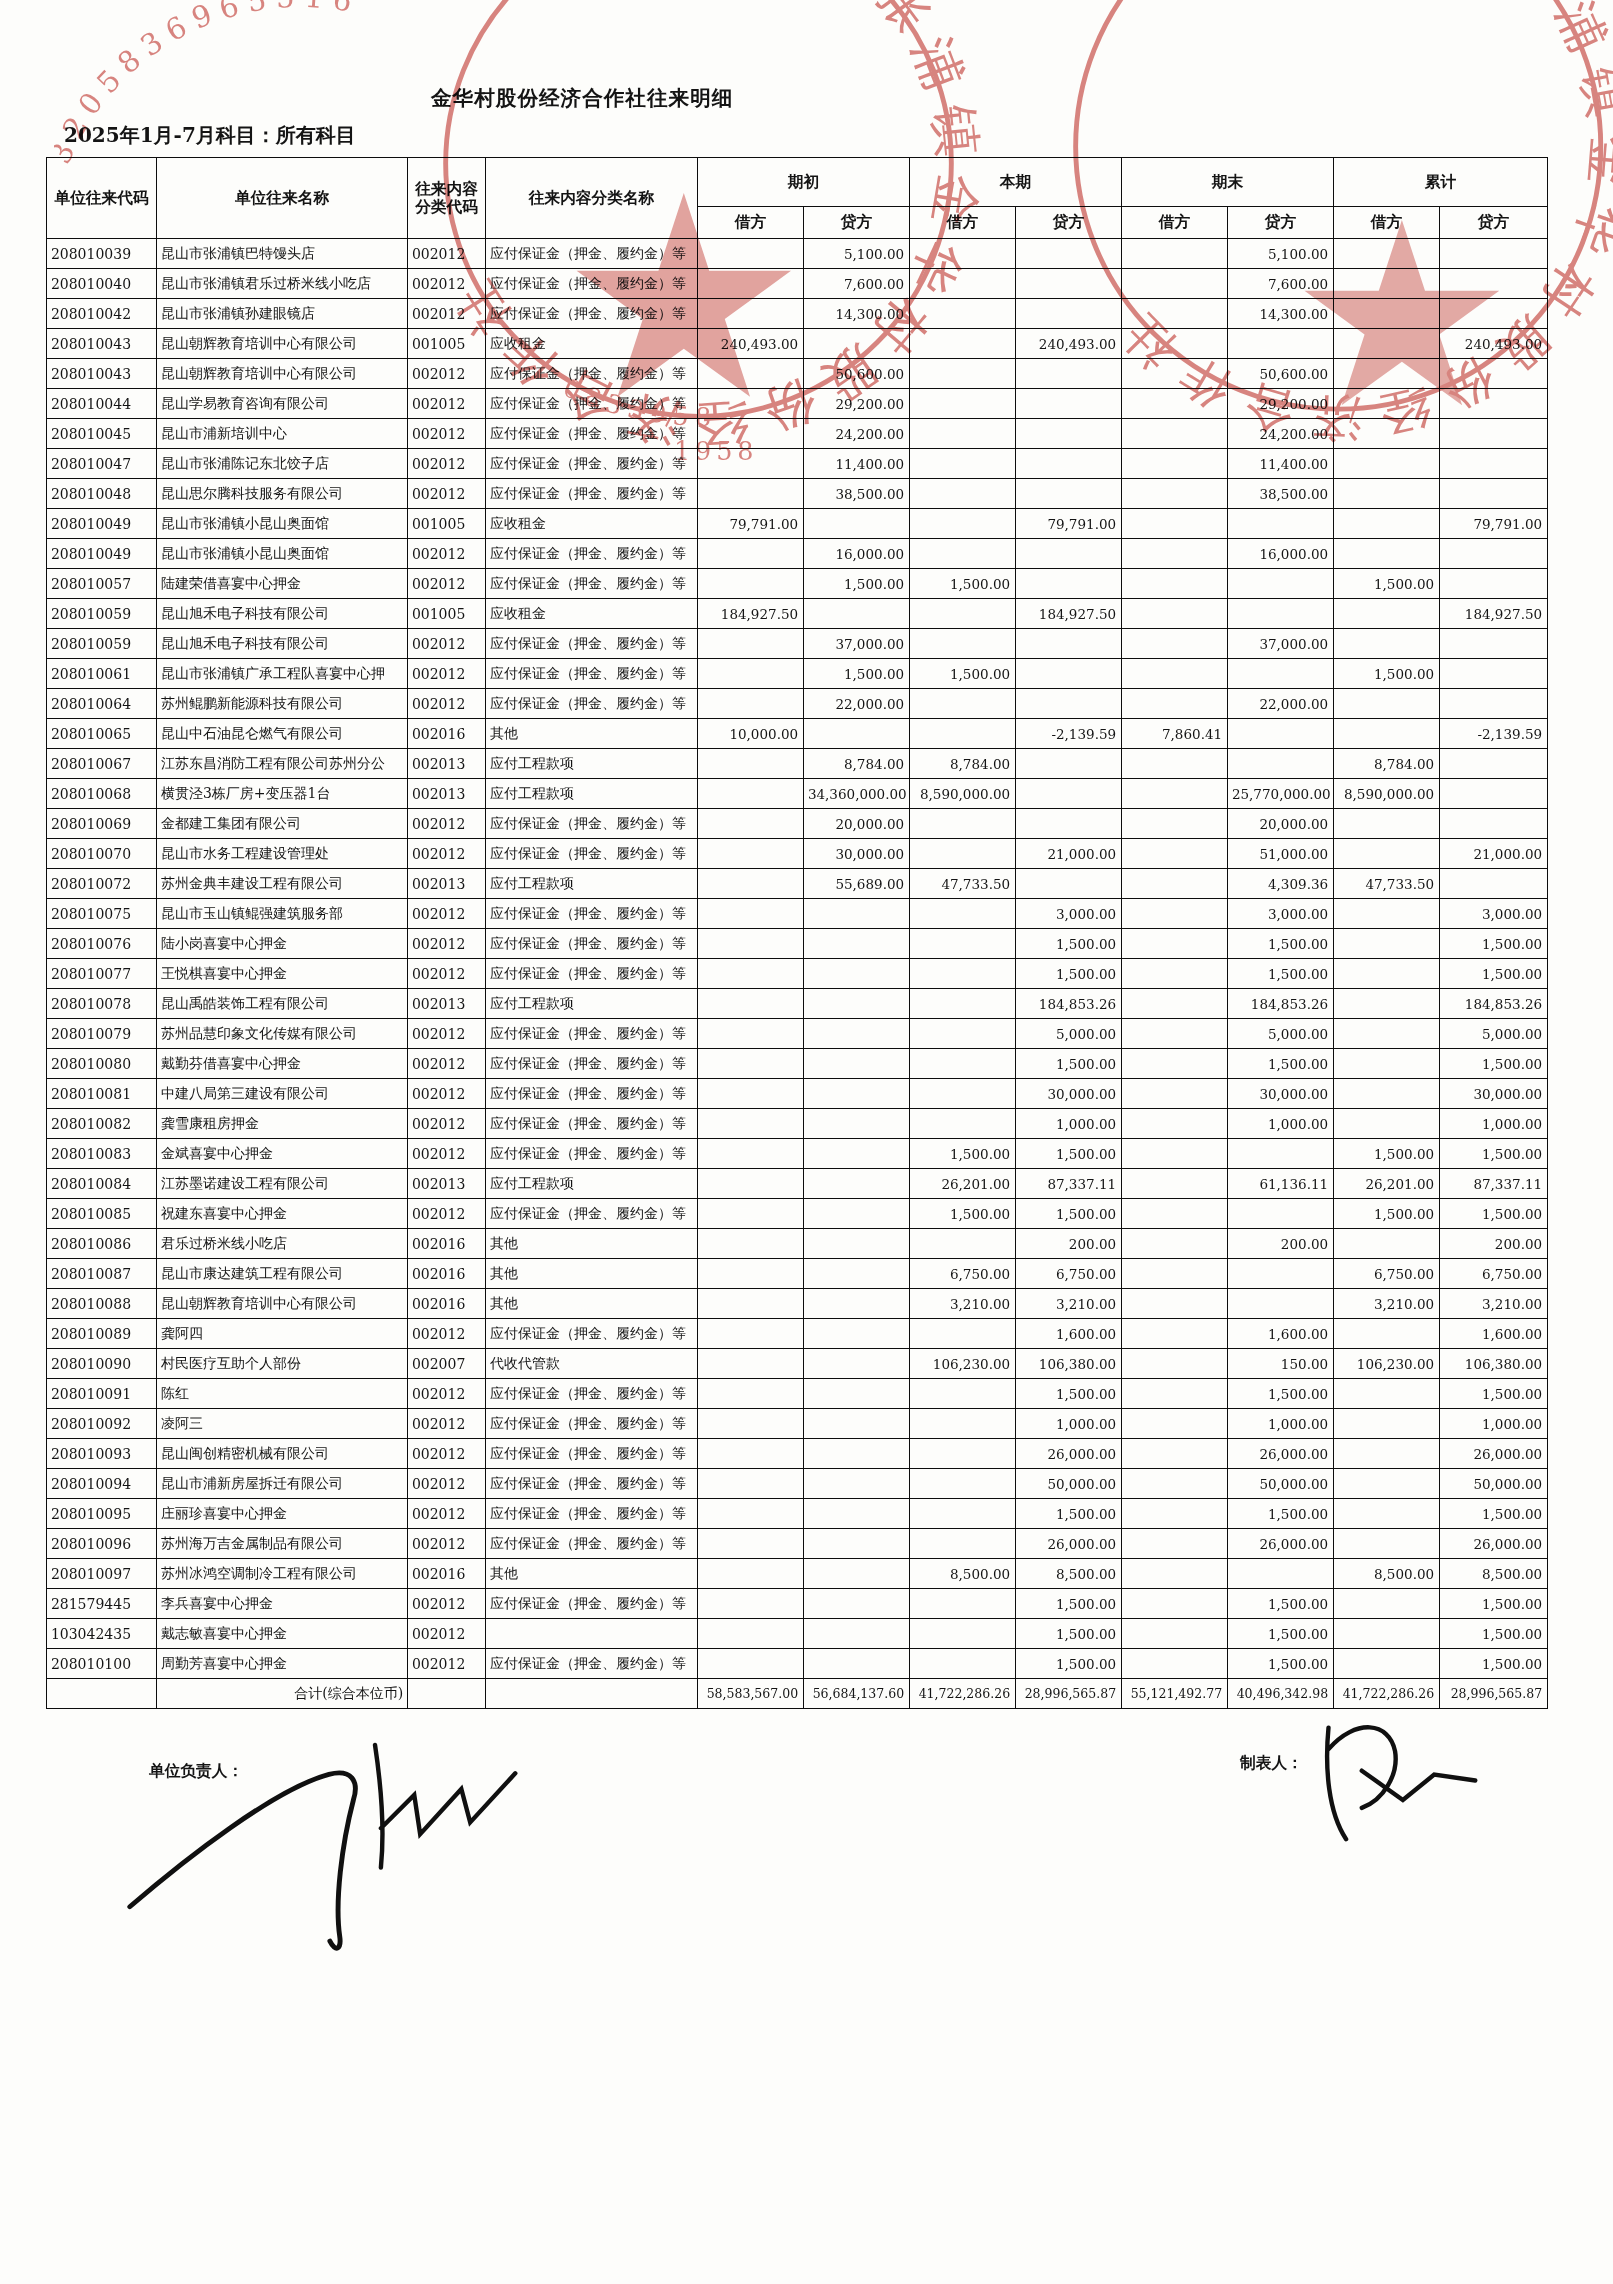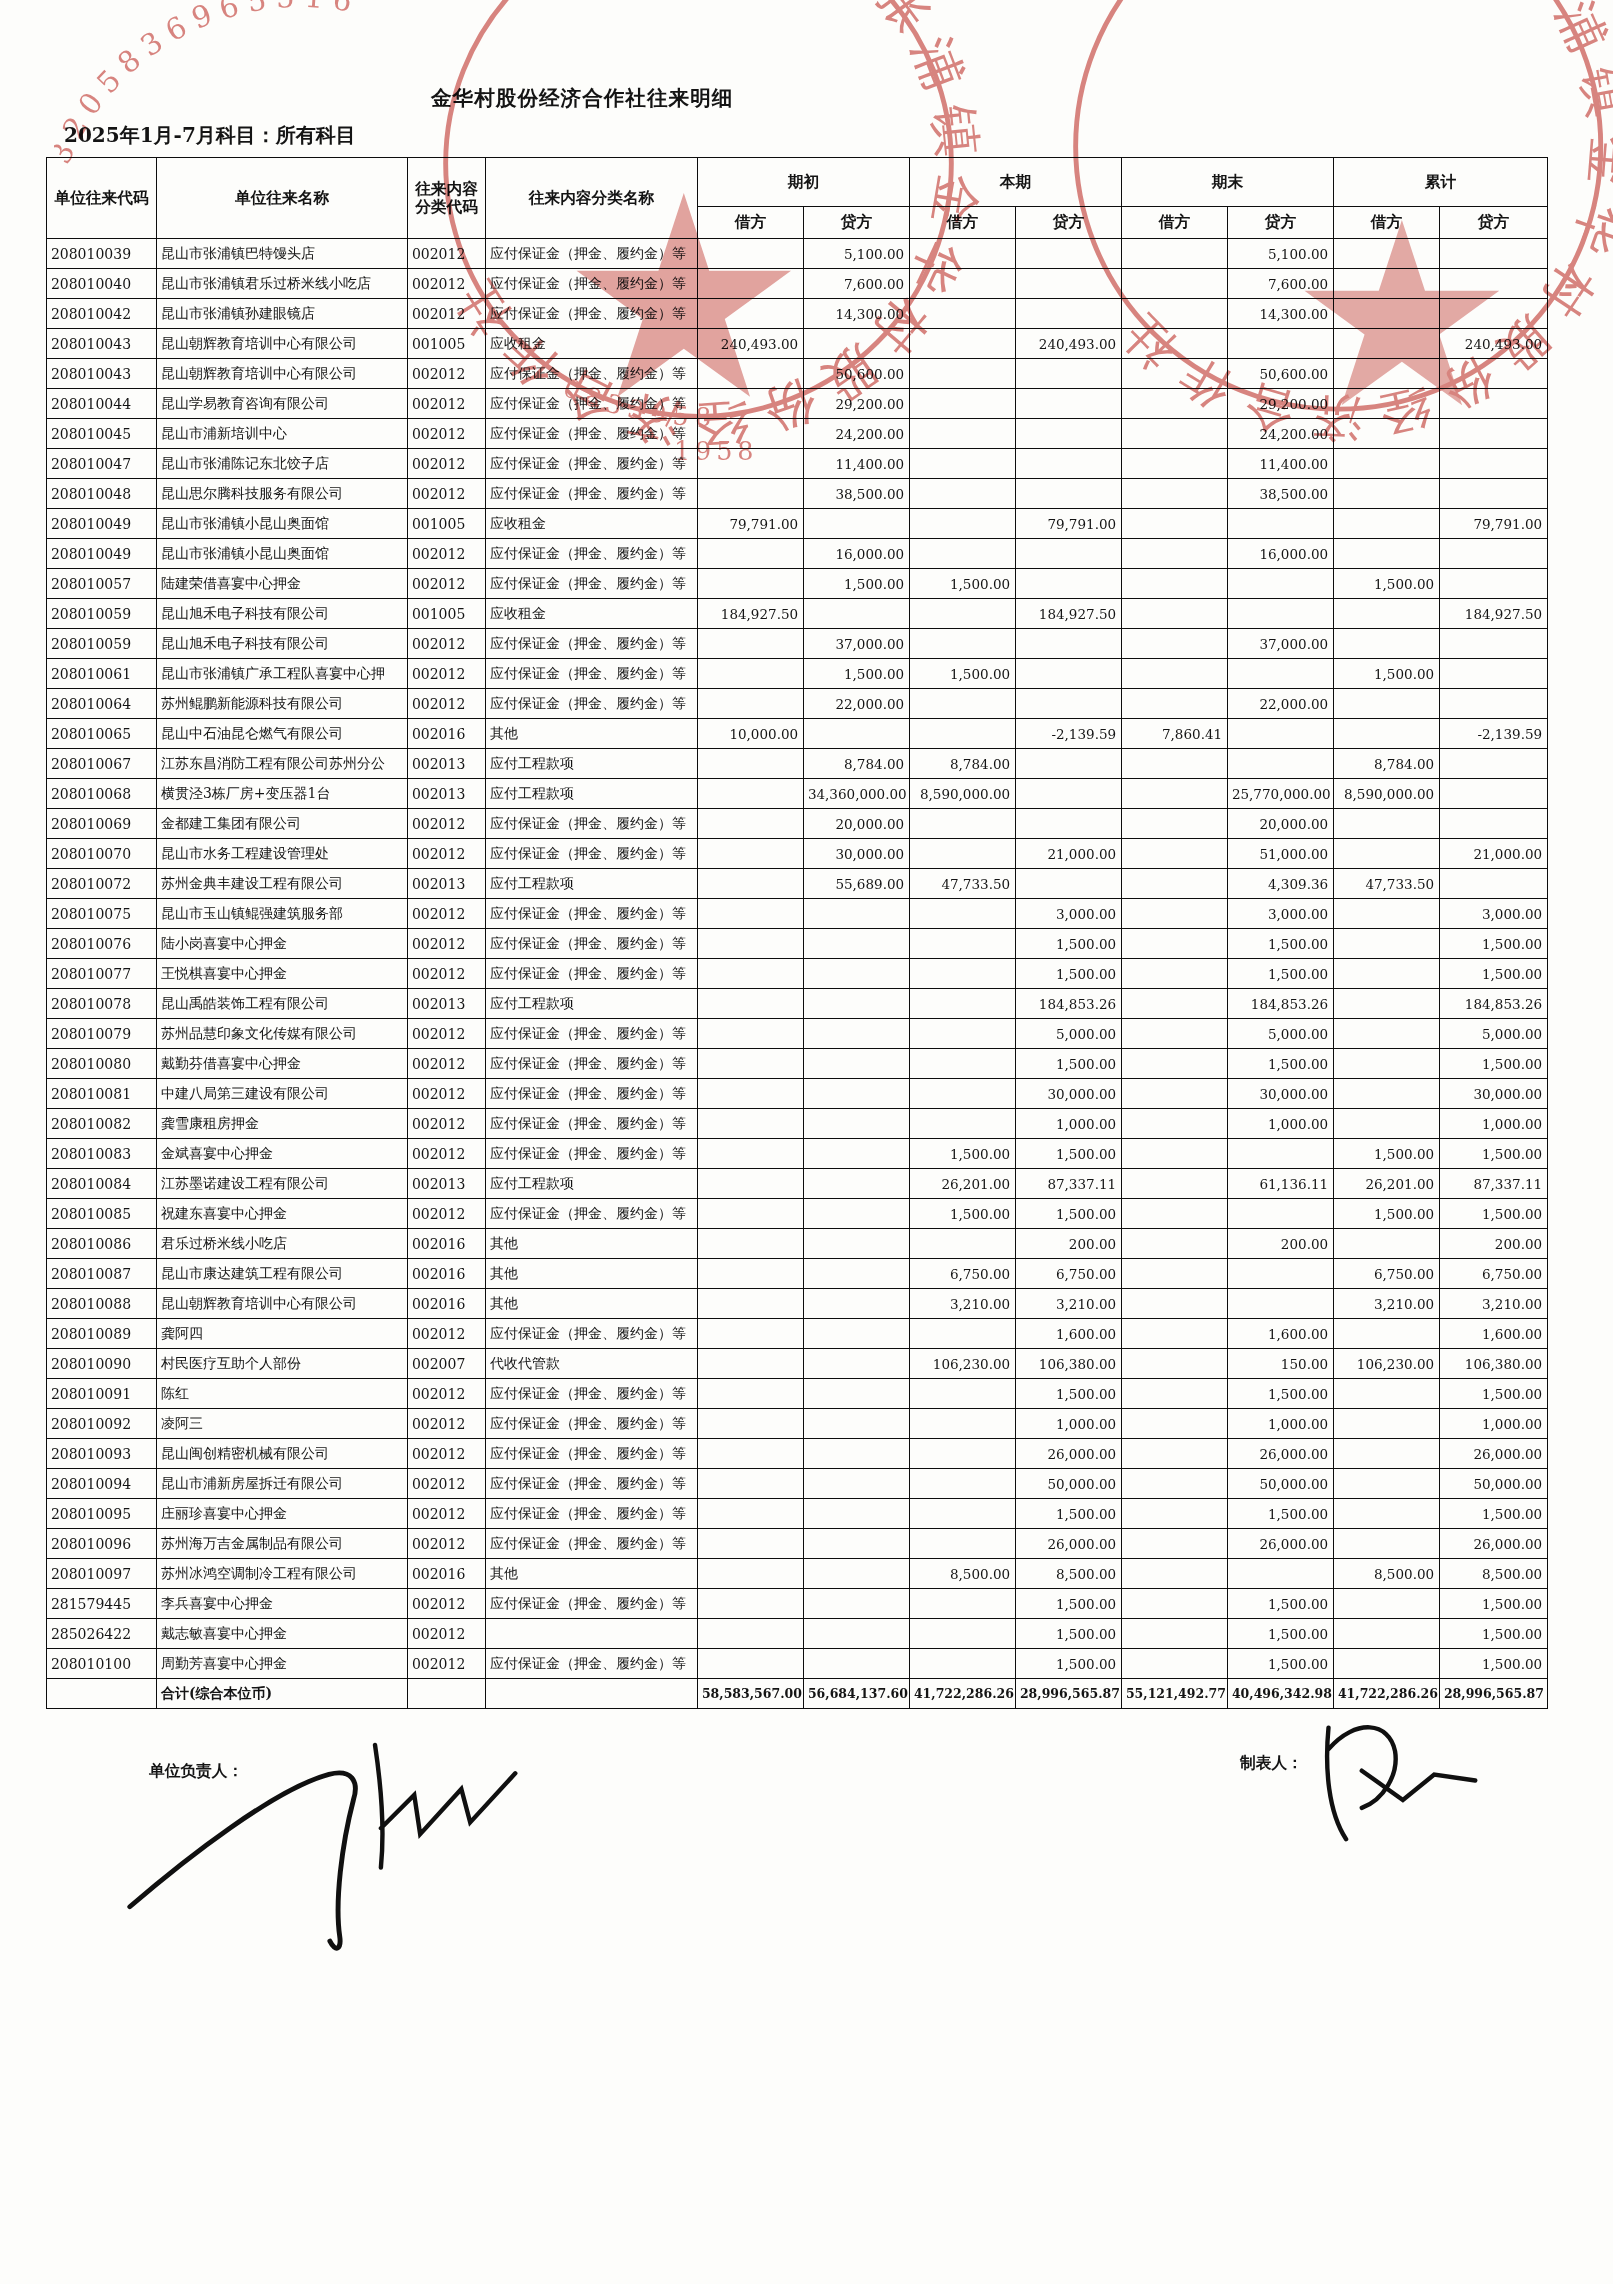--- a/index.html
+++ b/index.html
@@ -21,21 +21,21 @@
   .tablewrap{position:absolute;left:46px;top:157px;width:1242px;}
   table{border-collapse:collapse;table-layout:fixed;width:100%;
     font-family:"DejaVu Serif","Liberation Serif",serif;}
   th,td{border:1.7px solid #0d0d0d;padding:0 3.9px;overflow:hidden;}
   thead th{font-size:15.7px;font-weight:bold;text-align:center;white-space:normal;line-height:1.15;}
   thead tr.h1{height:49px;}
   thead tr.h2{height:32px;}
   tbody tr{height:30px;}
   td{font-size:14px;white-space:nowrap;}
   td.num{text-align:right;font-size:13.5px;padding-right:4.9px;}
-  tr.total td{font-size:12.5px;font-weight:bold;}
+  tr.total td{font-size:12.5px;font-weight:normal;text-align:right;}
   tr.total td.lbl{font-size:14px;}
   
   .stamp{position:absolute;color:#c23a33;opacity:.62;mix-blend-mode:multiply;pointer-events:none;}
   .stamp text{fill:#c23a33;font-family:"DejaVu Serif","Liberation Serif",serif;}
   .sig{position:absolute;pointer-events:none;}
   .sig path{fill:none;stroke:#101010;stroke-linecap:round;}
   .footer-label{
     position:absolute;font-size:15.7px;font-weight:bold;
     font-family:"DejaVu Serif","Liberation Serif",serif;
     margin-left:12px;
@@ -724,21 +724,21 @@
           <td class="num"></td>
           <td class="num"></td>
           <td class="num"></td>
           <td class="num">1,500.00</td>
           <td class="num"></td>
           <td class="num">1,500.00</td>
           <td class="num"></td>
           <td class="num">1,500.00</td>
         </tr>
         <tr>
-          <td>285026422</td>
+          <td>103042435</td>
           <td>戴志敏喜宴中心押金</td>
           <td>002012</td>
           <td></td>
           <td class="num"></td>
           <td class="num"></td>
           <td class="num"></td>
           <td class="num">1,500.00</td>
           <td class="num"></td>
           <td class="num">1,500.00</td>
           <td class="num"></td>

